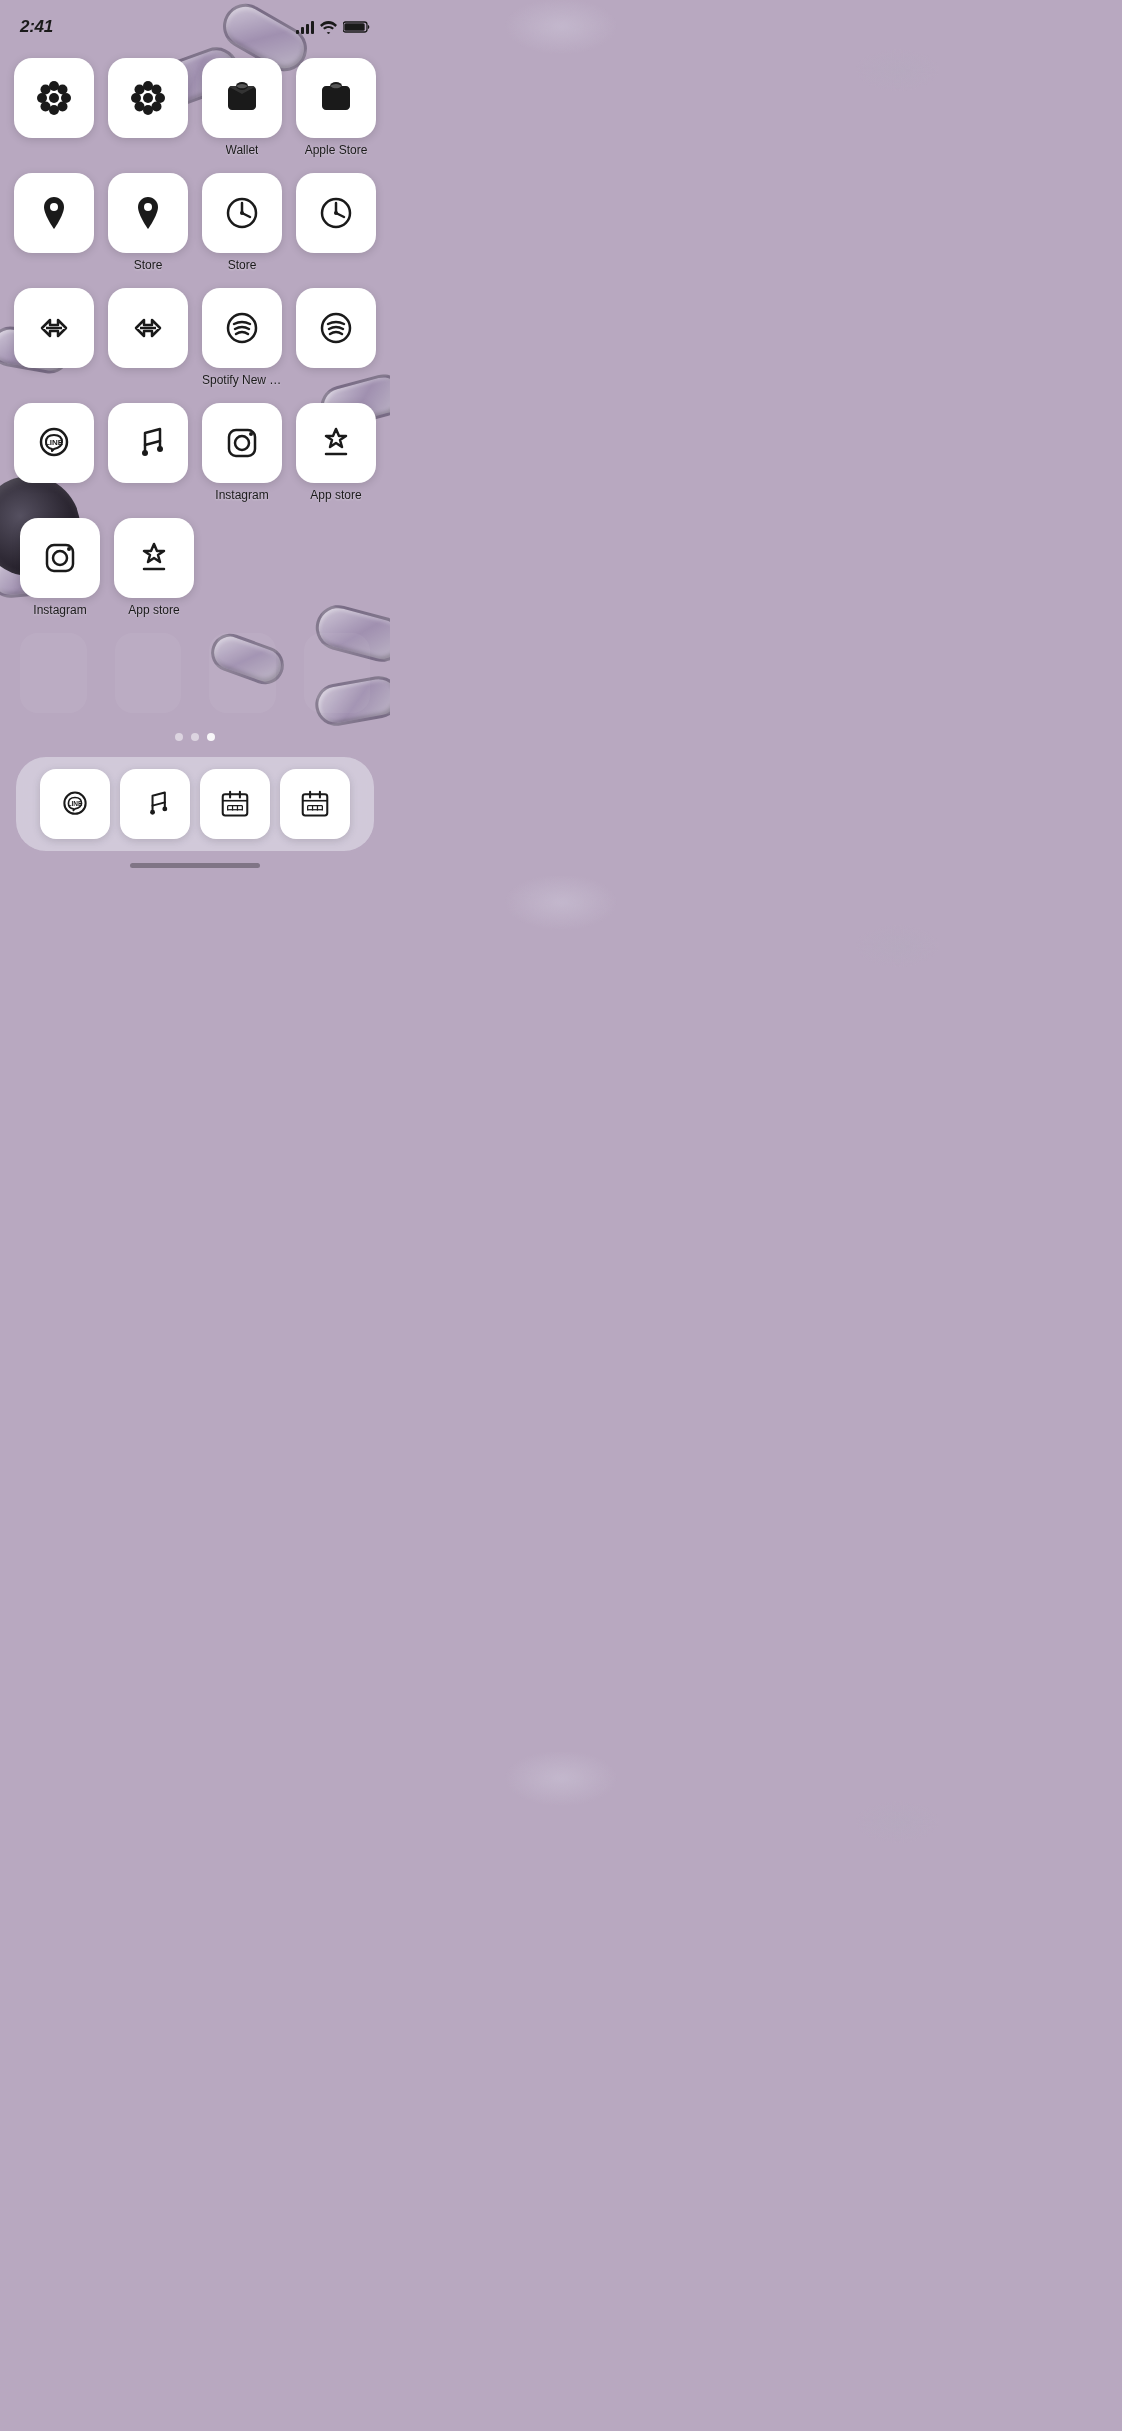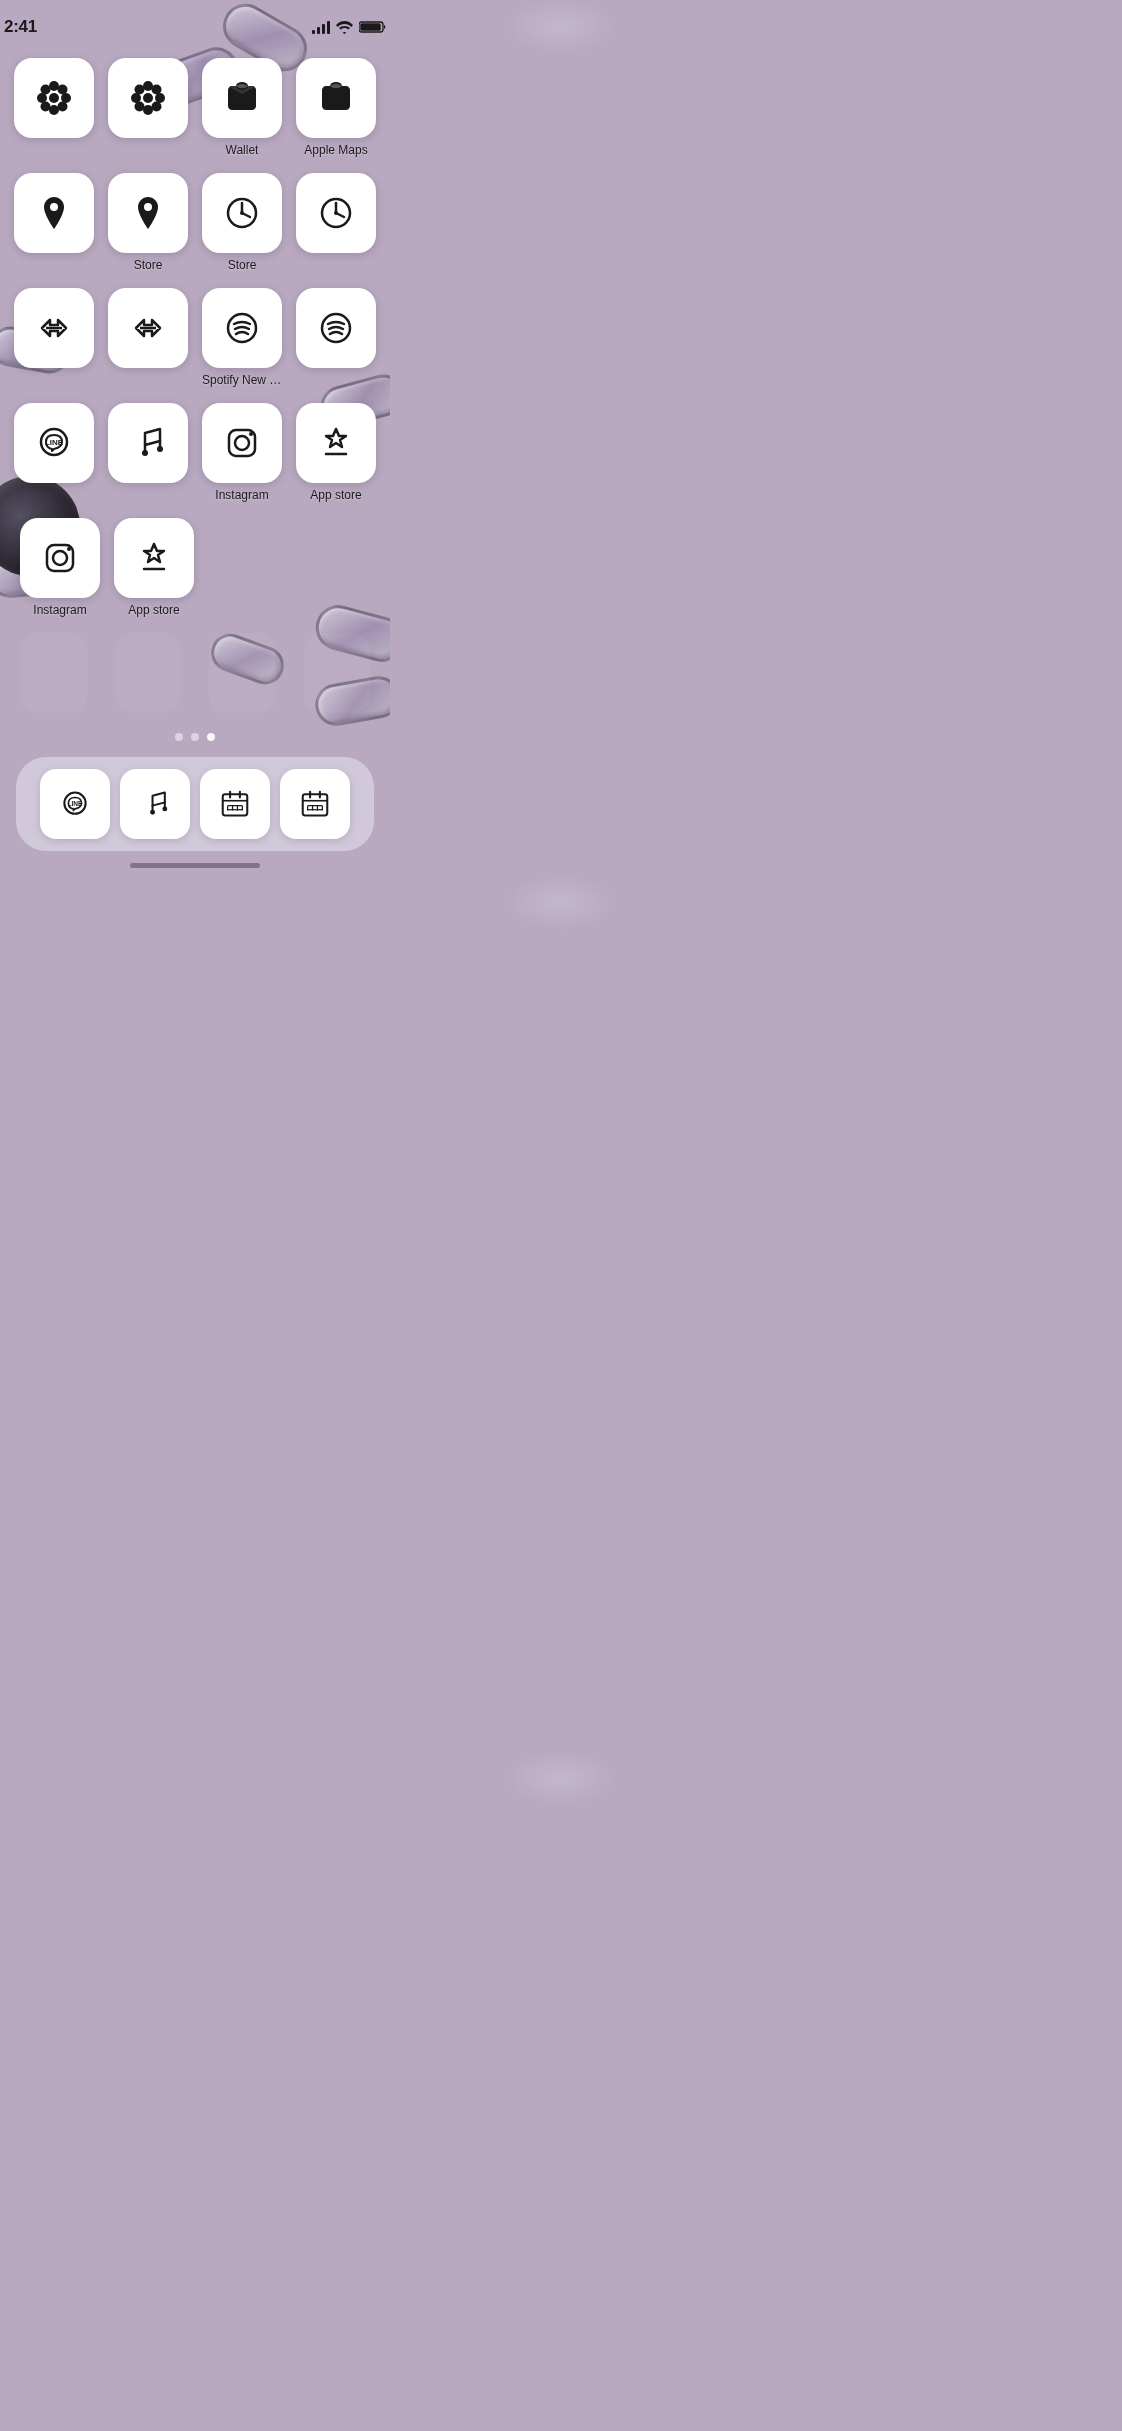--- a/index.html
+++ b/index.html
@@ -80,22 +80,23 @@
       box-shadow: inset 3px 3px 8px rgba(255,255,255,0.15);
     }
 
     
     .status-bar {
       position: relative;
       z-index: 10;
       display: flex;
       justify-content: space-between;
       align-items: center;
-      padding: 12px 4px 8px;
+      padding: 12px 20px 8px;
       height: 50px;
+      font-style: italic;
     }
 
     .status-time {
       font-size: 17px;
       font-weight: 600;
       color: #1a1a1a;
       letter-spacing: -0.3px;
     }
 
     .status-icons {
@@ -324,21 +325,21 @@
   </div>
 
   <div class="app-item">
     <div class="app-icon">
       <svg class="icon-svg" viewBox="0 0 44 44" fill="none">
         <path d="M8 14c0-2.2 1.8-4 4-4h20c2.2 0 4 1.8 4 4v16c0 2.2-1.8 4-4 4H12c-2.2 0-4-1.8-4-4V14z" fill="#1a1a1a"></path>
         <ellipse cx="22" cy="10" rx="6" ry="4" fill="#1a1a1a"></ellipse>
         <path d="M16 10 Q22 6 28 10 Q24 13 22 12 Q20 13 16 10z" fill="#555"></path>
       </svg>
     </div>
-    <span class="app-label">Apple Maps</span>
+    <span class="app-label">Apple Store</span>
   </div>
 </div>
 
 <div class="app-grid">
 
   <div class="app-item no-label">
     <div class="app-icon">
       <svg class="icon-svg" viewBox="0 0 44 44" fill="none">
         <path d="M22 6C16.5 6 12 10.5 12 16c0 8 10 22 10 22s10-14 10-22c0-5.5-4.5-10-10-10z" fill="#1a1a1a"></path>
         <circle cx="22" cy="16" r="4" fill="white"></circle>

